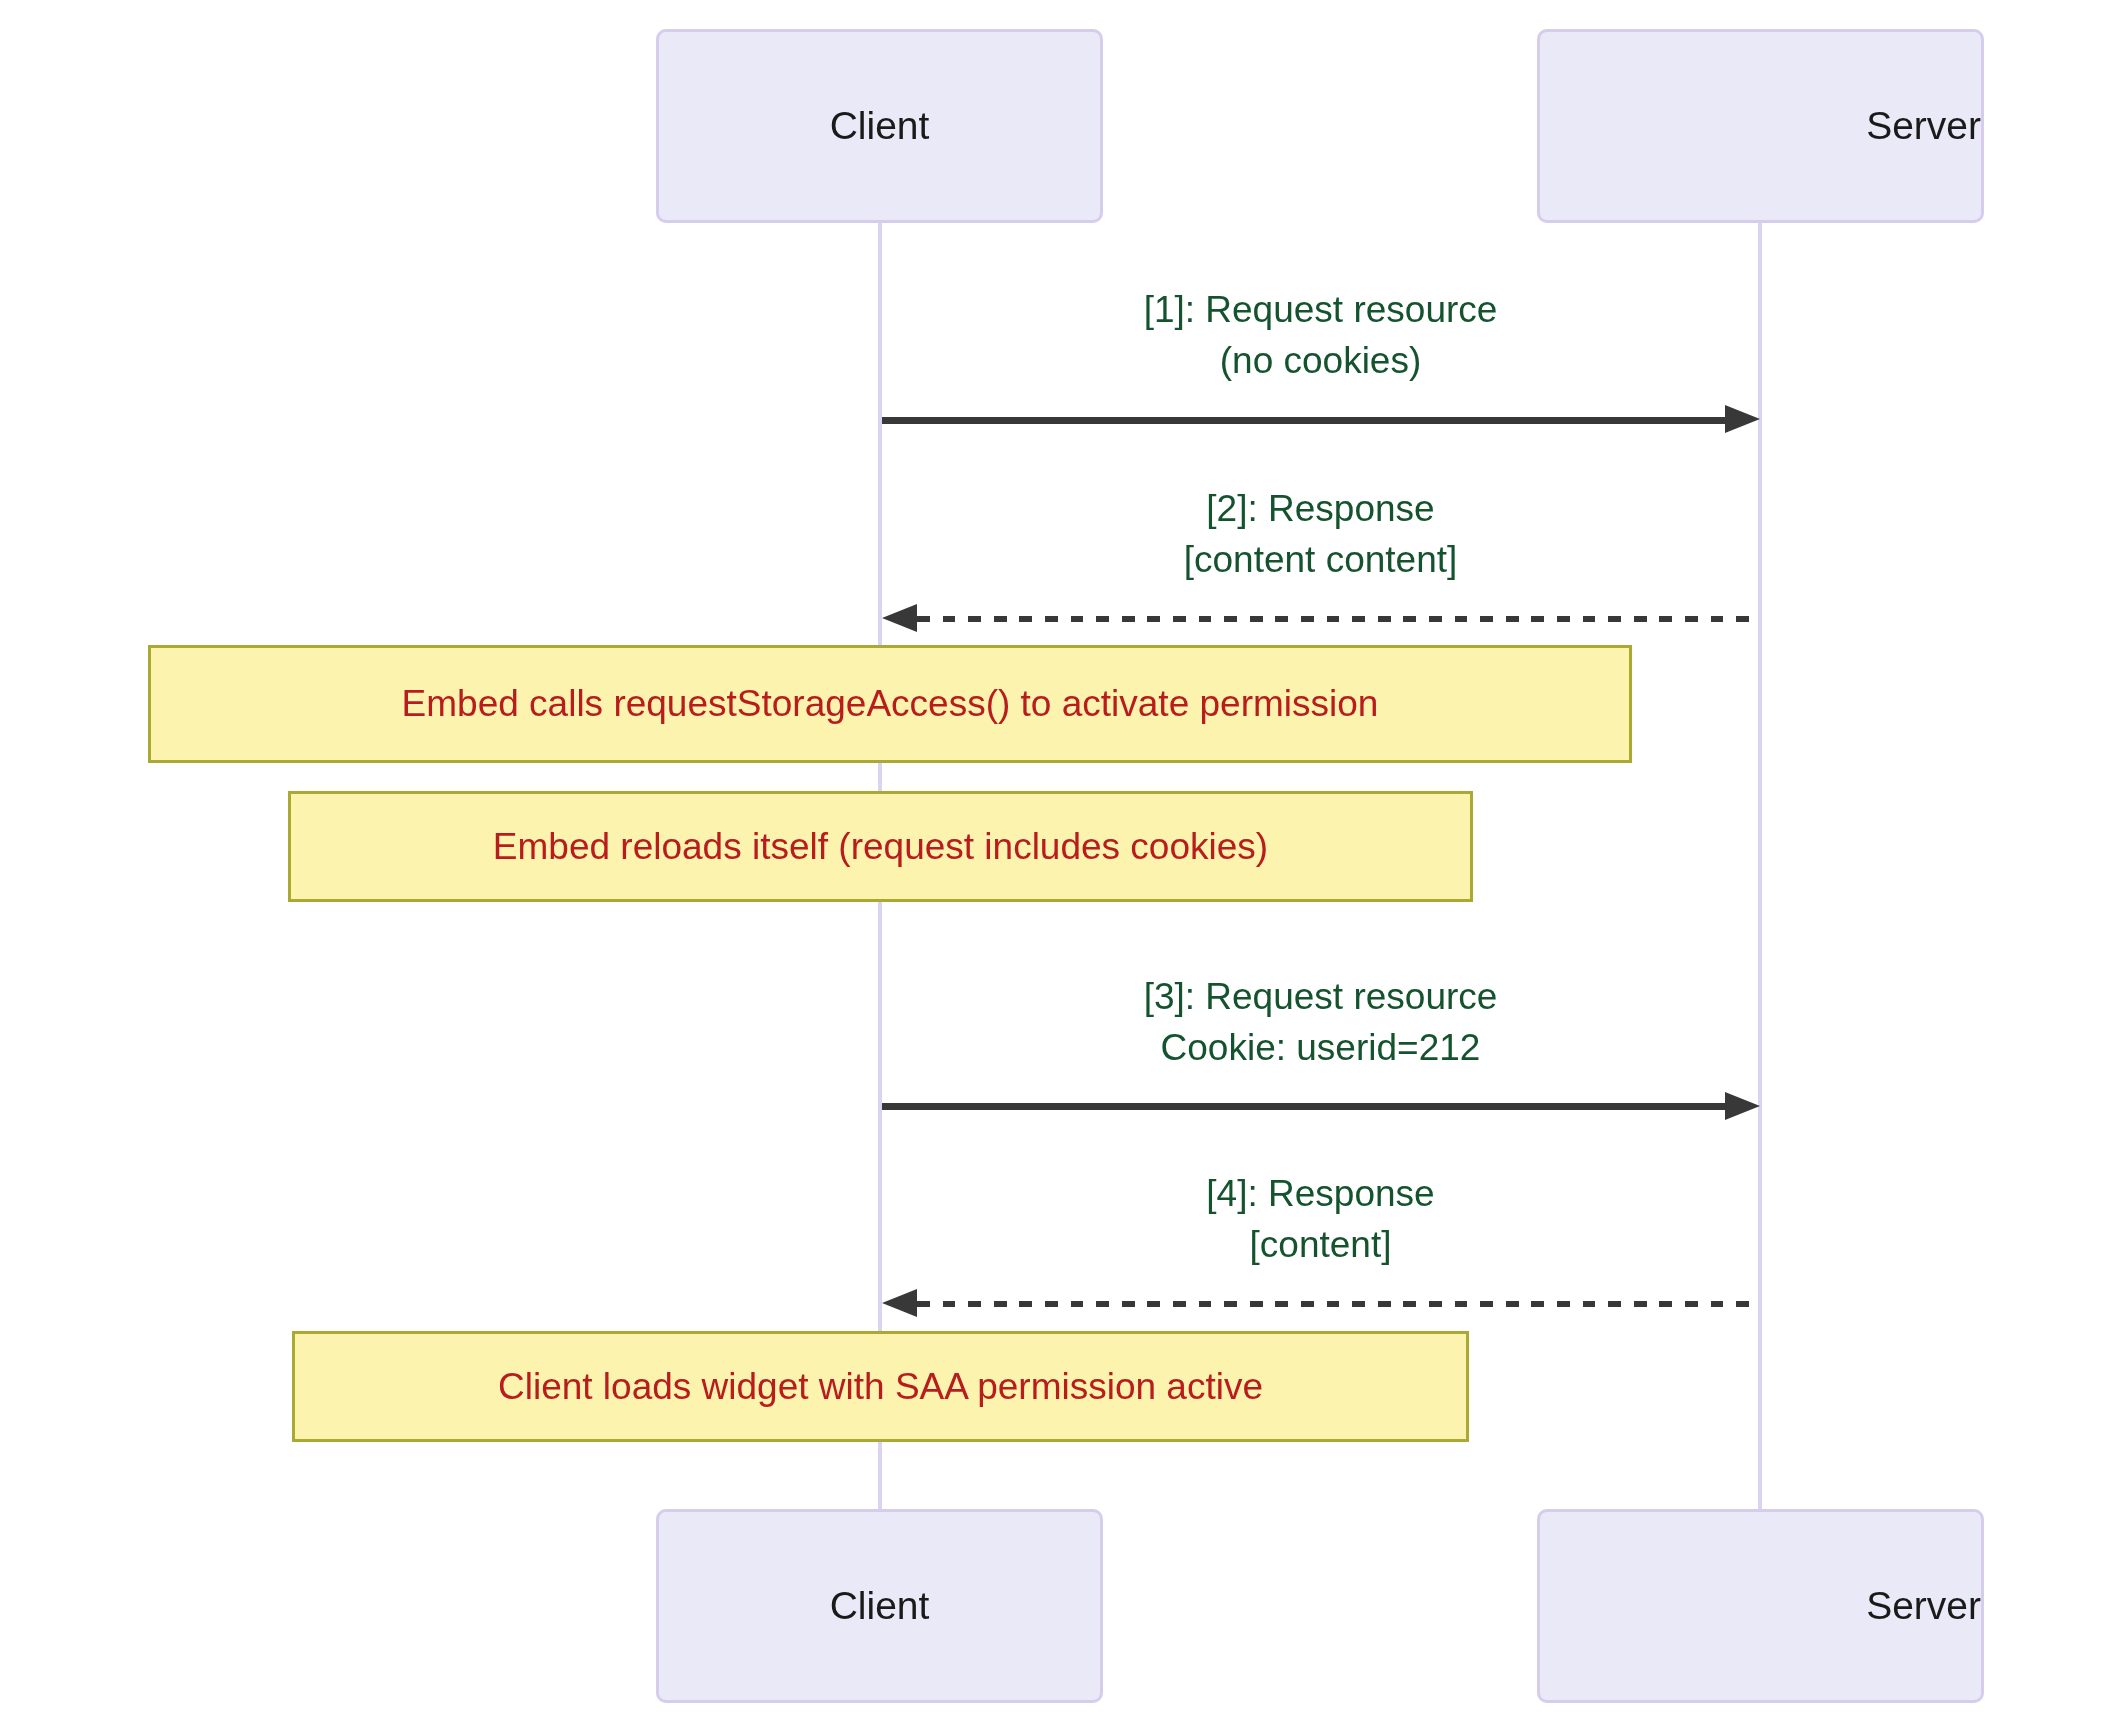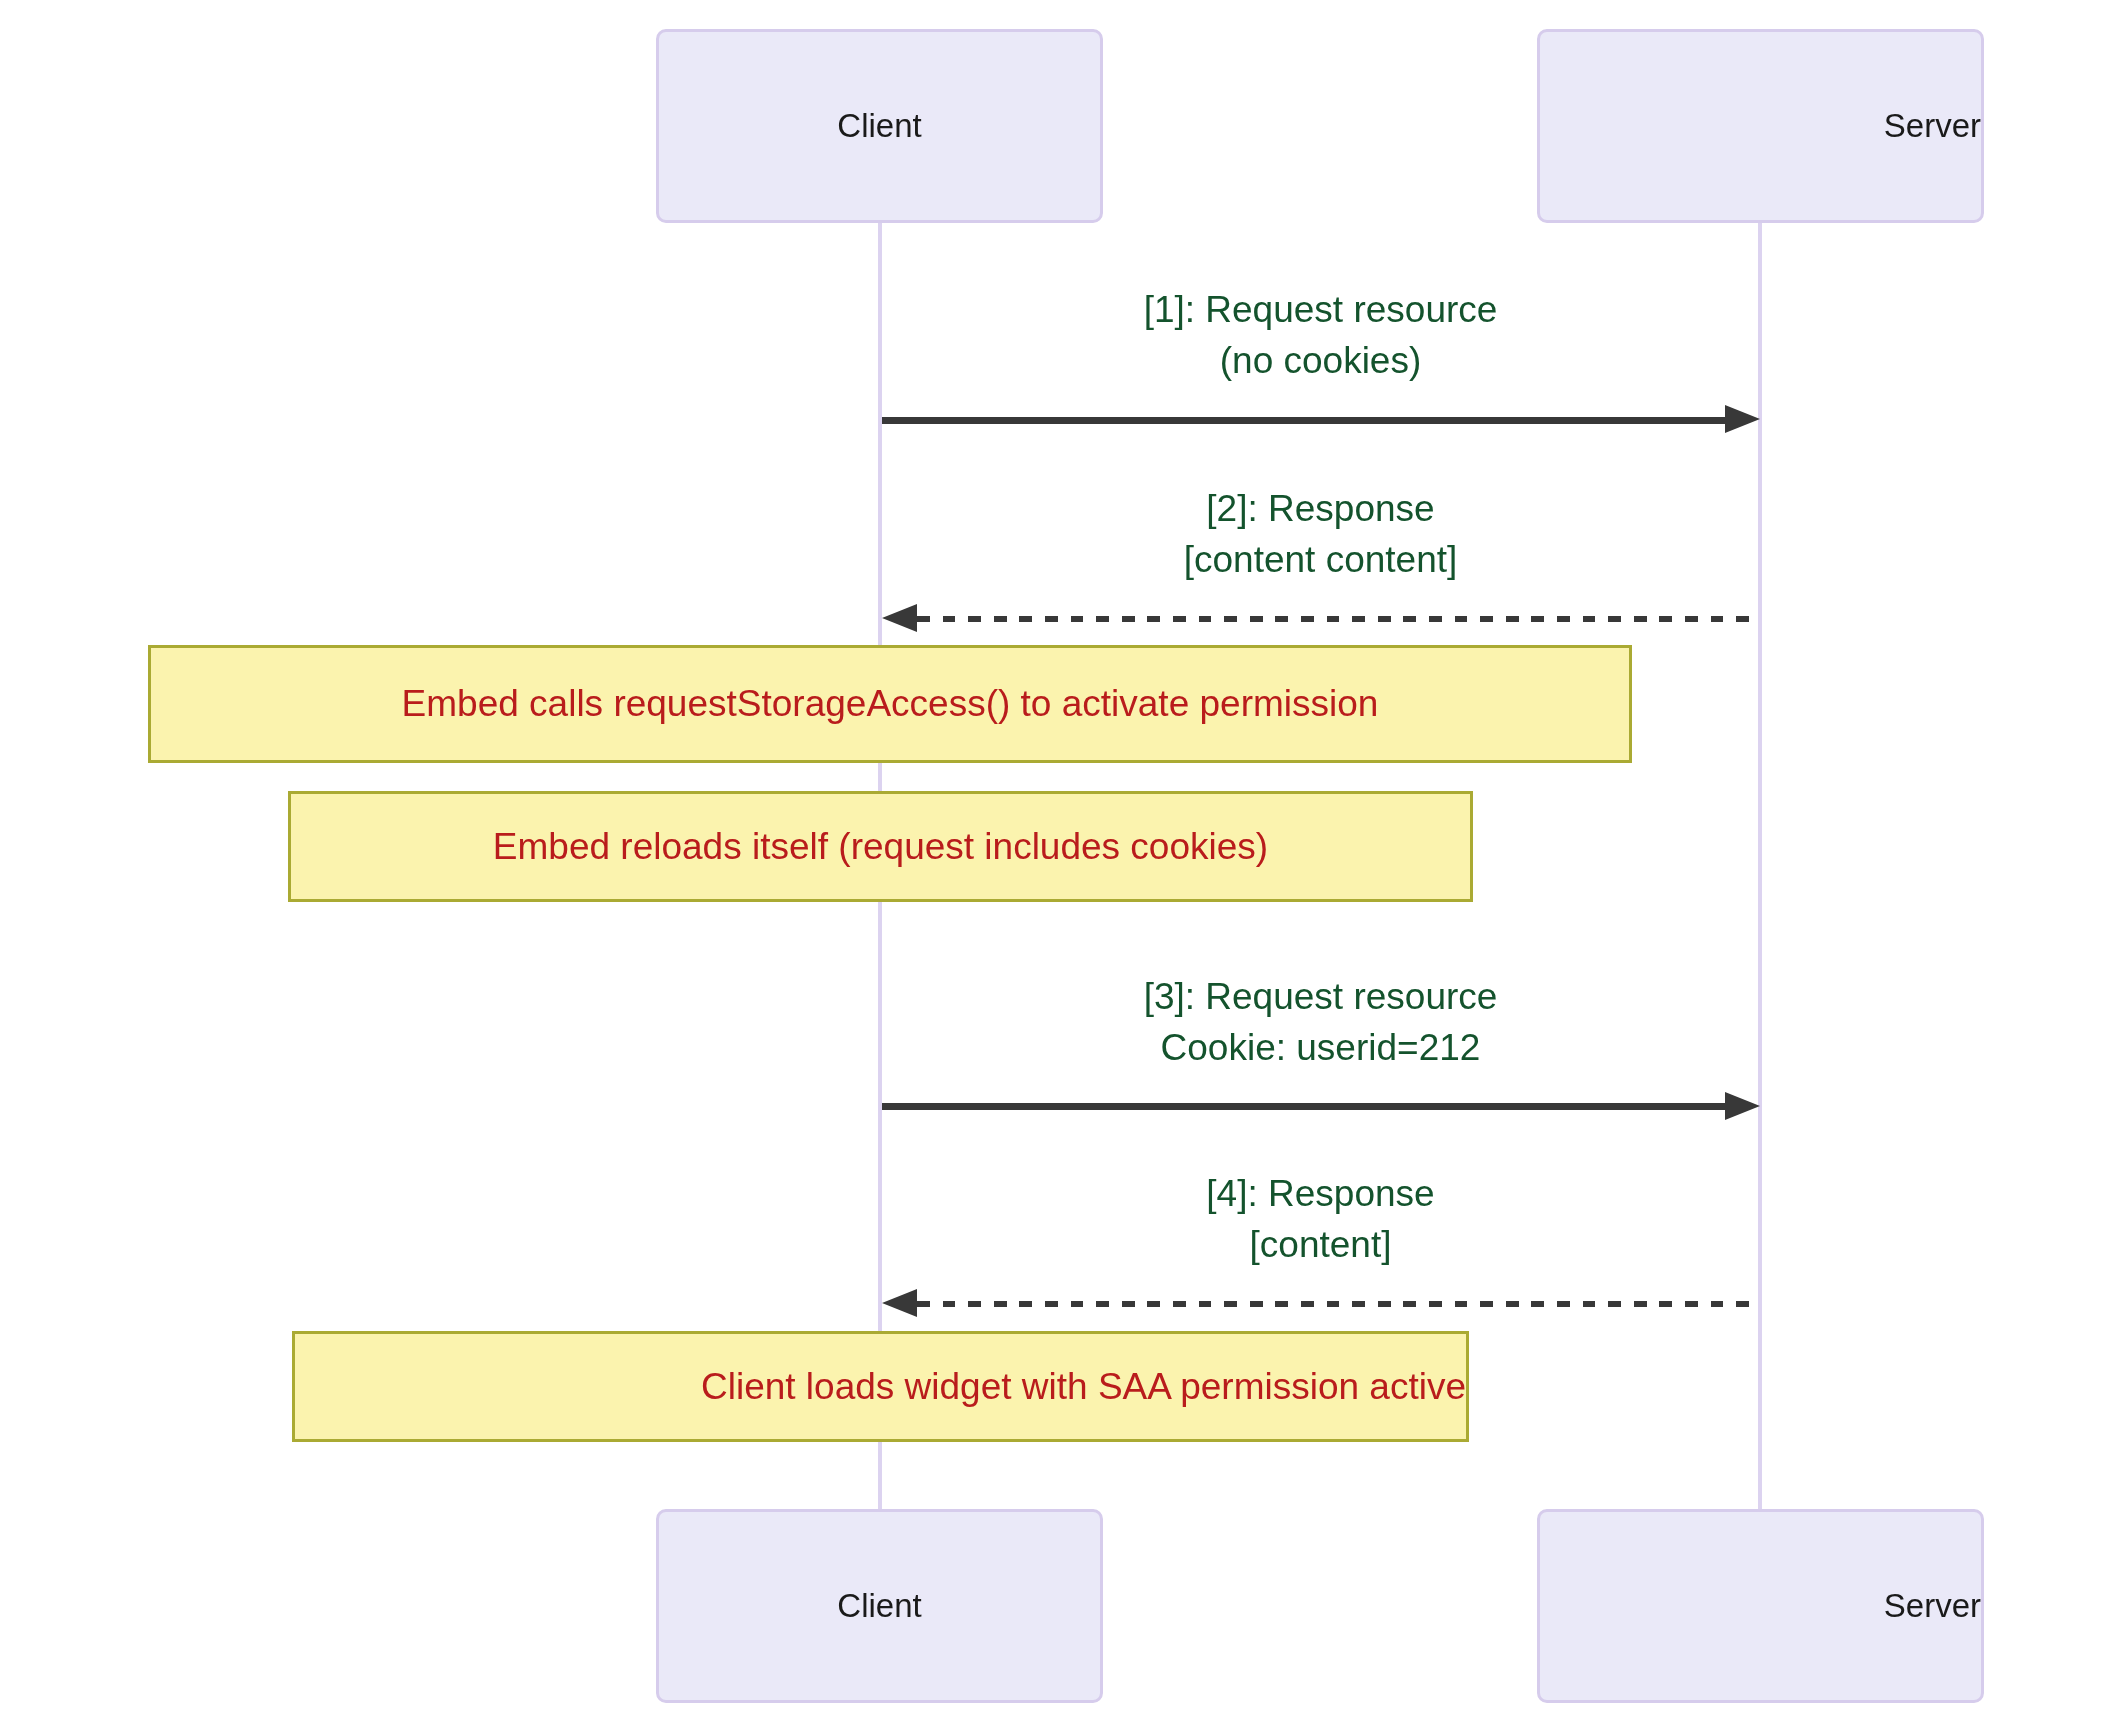--- a/index.html
+++ b/index.html
@@ -19,21 +19,21 @@
     position: absolute;
     width: 447px;
     height: 194px;
     background: #EAE9F8;
     border: 3px solid #D6CCEC;
     border-radius: 9.9px;
     box-sizing: border-box;
     display: flex;
     align-items: center;
     justify-content: center;
-    font-size: 33px;
+    font-size: 39px;
     color: #1a1a1a;
   }
   .actor-client { left: 656px; }
   .actor-server { left: 1537px; justify-content: flex-end; }
   .actor-top    { top: 28.6px; }
   .actor-bottom { top: 1509px; }
 
   .lifeline {
     position: absolute;
     top: 223px;
@@ -135,21 +135,21 @@
   <div class="msg-line" style="left:882px; top:1103px; width:845px;"></div>
   <div class="arrowhead-right" style="left:1725px; top:1092px;"></div>
 
   <div class="msg-label" style="top:1168px;">
     <div>[4]: Response</div>
     <div>[content]</div>
   </div>
   <div class="msg-line dashed" style="left:917px; top:1301px; width:843px;"></div>
   <div class="arrowhead-left" style="left:882px; top:1289px;"></div>
 
-  <div class="note" style="left:292px; top:1331px; width:1177px; height:111px;justify-content:flex-end;">
+  <div class="note" style="left:292px; top:1331px; width:1177px; height:111px;">
     <span>Client loads widget with SAA permission active</span>
   </div>
 
   <div class="actor-box actor-client actor-bottom">
     <span>Client</span>
   </div>
   <div class="actor-box actor-server actor-bottom">
     <span>Server</span>
   </div>
 

